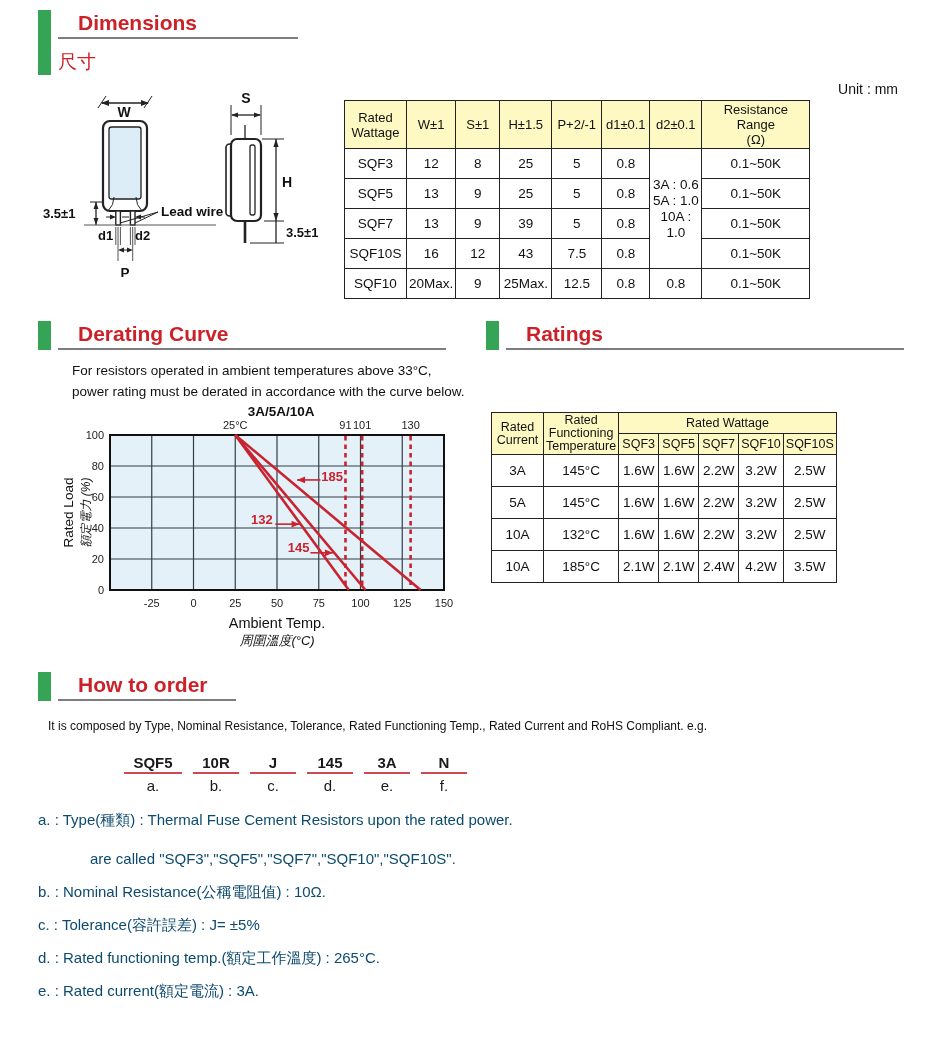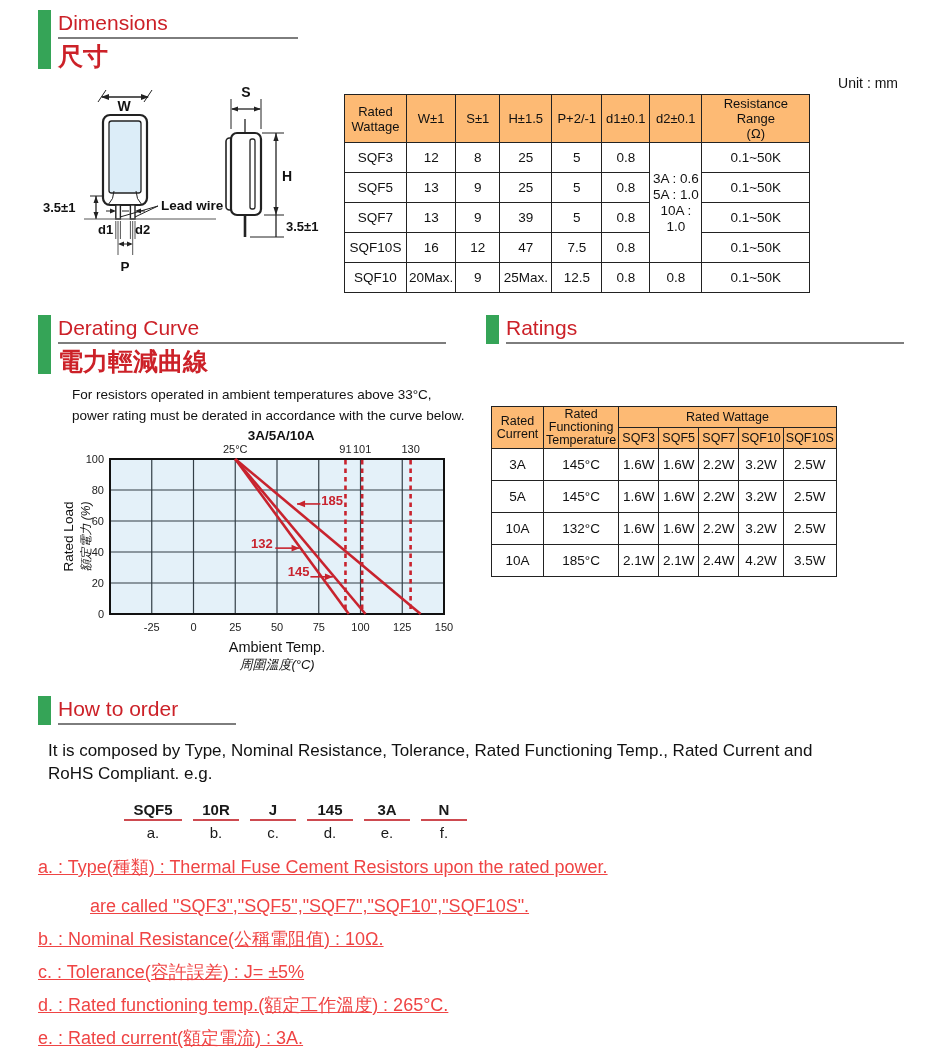--- a/index.html
+++ b/index.html
@@ -5,54 +5,54 @@
   html,body{margin:0;padding:0;background:#ffffff;}
   body{
     width:932px;height:1056px;overflow:hidden;
     font-family:"Liberation Sans","DejaVu Sans",sans-serif;
     color:#1a1a1a;position:relative;
   }
   .page{padding:10px 28px 0 38px;}
   
   .sec-head{display:flex;align-items:stretch;}
   .sec-bar{width:13px;background:#35a457;margin-right:7px;}
-  .sec-title{font-size:21px;font-weight:normal;color:#cc2128;line-height:24px;padding-top:1px;}
+  .sec-title{font-size:21px;font-weight:bold;color:#cc2128;line-height:24px;padding-top:1px;margin-left:20px;}
   .sec-rule{height:2px;background:#7d7d7d;margin-top:2px;}
-  .sec-sub{font-size:25px;font-weight:bold;color:#cc2128;line-height:26px;margin-top:4px;}
+  .sec-sub{font-size:19px;font-weight:normal;color:#cc2128;line-height:26px;margin-top:10px;}
   
   .dims-row{display:flex;align-items:flex-start;margin-top:2px;}
   .diagram-wrap{width:302px;padding-top:10px;}
   .dims-right{flex:1;margin-left:4px;}
   .unit-label{text-align:right;font-size:14px;margin:4px 6px 3px 0;color:#111;}
   
   table{border-collapse:collapse;table-layout:fixed;}
   th,td{border:1.6px solid #222;text-align:center;vertical-align:middle;
         white-space:pre-line;padding:1px 2px;color:#111;}
-  th{background:#fdba74;font-weight:normal;}
+  th{background:#fef9c3;font-weight:normal;}
   .dim-table th{font-size:13px;line-height:15px;height:44px;}
   .dim-table td{font-size:13.5px;height:27px;line-height:16px;}
   .rat-table th{font-size:12.5px;line-height:13px;}
   .rat-table td{font-size:13.5px;height:29px;}
   
   .mid-row{display:flex;align-items:flex-start;margin-top:22px;}
   .mid-left{width:448px;}
   .mid-right{flex:1;margin-left:0px;}
   .derate-text{font-size:13.5px;line-height:21px;margin:10px 0 0 34px;width:398px;color:#111;}
   .chart-wrap{margin:2px 0 0 22px;}
   .ratings-table-wrap{margin-top:62px;margin-left:5px;}
   
   .order-sec{margin-top:20px;}
-  .order-intro{font-size:17px;line-height:23px;margin:14px 0 8px 10px;color:#111;}
+  .order-intro{font-size:12px;line-height:23px;margin:14px 0 8px 10px;color:#111;}
   .order-code-row{display:flex;gap:11px;margin:16px 0 0 86px;}
   .order-part{display:flex;flex-direction:column;align-items:center;}
   .order-code{font-size:15px;font-weight:bold;padding:0 6px 1px 6px;
               border-bottom:2.5px solid #cd4a50;min-width:34px;text-align:center;}
   .order-letter{font-size:15px;margin-top:3px;}
   .order-notes{margin:16px 0 0 0;}
-  .order-note{font-size:18px;line-height:20px;margin-bottom:13px;color:#ef4444;text-decoration:underline;}
+  .order-note{font-size:15px;line-height:20px;margin-bottom:13px;color:#0c4a6e;}
   .order-note.indent{padding-left:52px;margin-top:19px;}
   svg text{font-family:"Liberation Sans","DejaVu Sans",sans-serif;}
 </style>
 </head>
 <body>
 
 <div class="page">
 
   <div>
     <div class="sec-head">
@@ -199,21 +199,21 @@
                   <td>9</td>
                   <td>39</td>
                   <td>5</td>
                   <td>0.8</td>
                   <td>0.1~50K</td>
                 </tr>
                 <tr>
                   <td>SQF10S</td>
                   <td>16</td>
                   <td>12</td>
-                  <td>47</td>
+                  <td>43</td>
                   <td>7.5</td>
                   <td>0.8</td>
                   <td>0.1~50K</td>
                 </tr>
                 <tr>
                   <td>SQF10</td>
                   <td>20Max.</td>
                   <td>9</td>
                   <td>25Max.</td>
                   <td>12.5</td>
@@ -228,21 +228,20 @@
     </div>
   </div>
 
   <div class="mid-row">
     <div class="mid-left">
       <div class="sec-head">
         <div class="sec-bar"></div>
         <div>
           <div class="sec-title">Derating Curve</div>
           <div class="sec-rule" style="width:388px"></div>
-          <div class="sec-sub">電力輕減曲線</div>
         </div>
       </div>
       <div class="derate-text">For resistors operated in ambient temperatures above 33°C, power rating must be derated in accordance with the curve below.</div>
       <div class="chart-wrap">
         <svg id="derating-chart" width="402" height="244" viewBox="0 0 402 244">
             <rect x="50" y="31" width="334" height="155" fill="#e4f1f9"></rect>
             <line x1="91.75" y1="31" x2="91.75" y2="186" stroke="#333f47" stroke-width="1.2"></line>
             <line x1="133.5" y1="31" x2="133.5" y2="186" stroke="#333f47" stroke-width="1.2"></line>
             <line x1="175.25" y1="31" x2="175.25" y2="186" stroke="#333f47" stroke-width="1.2"></line>
             <line x1="217" y1="31" x2="217" y2="186" stroke="#333f47" stroke-width="1.2"></line>

